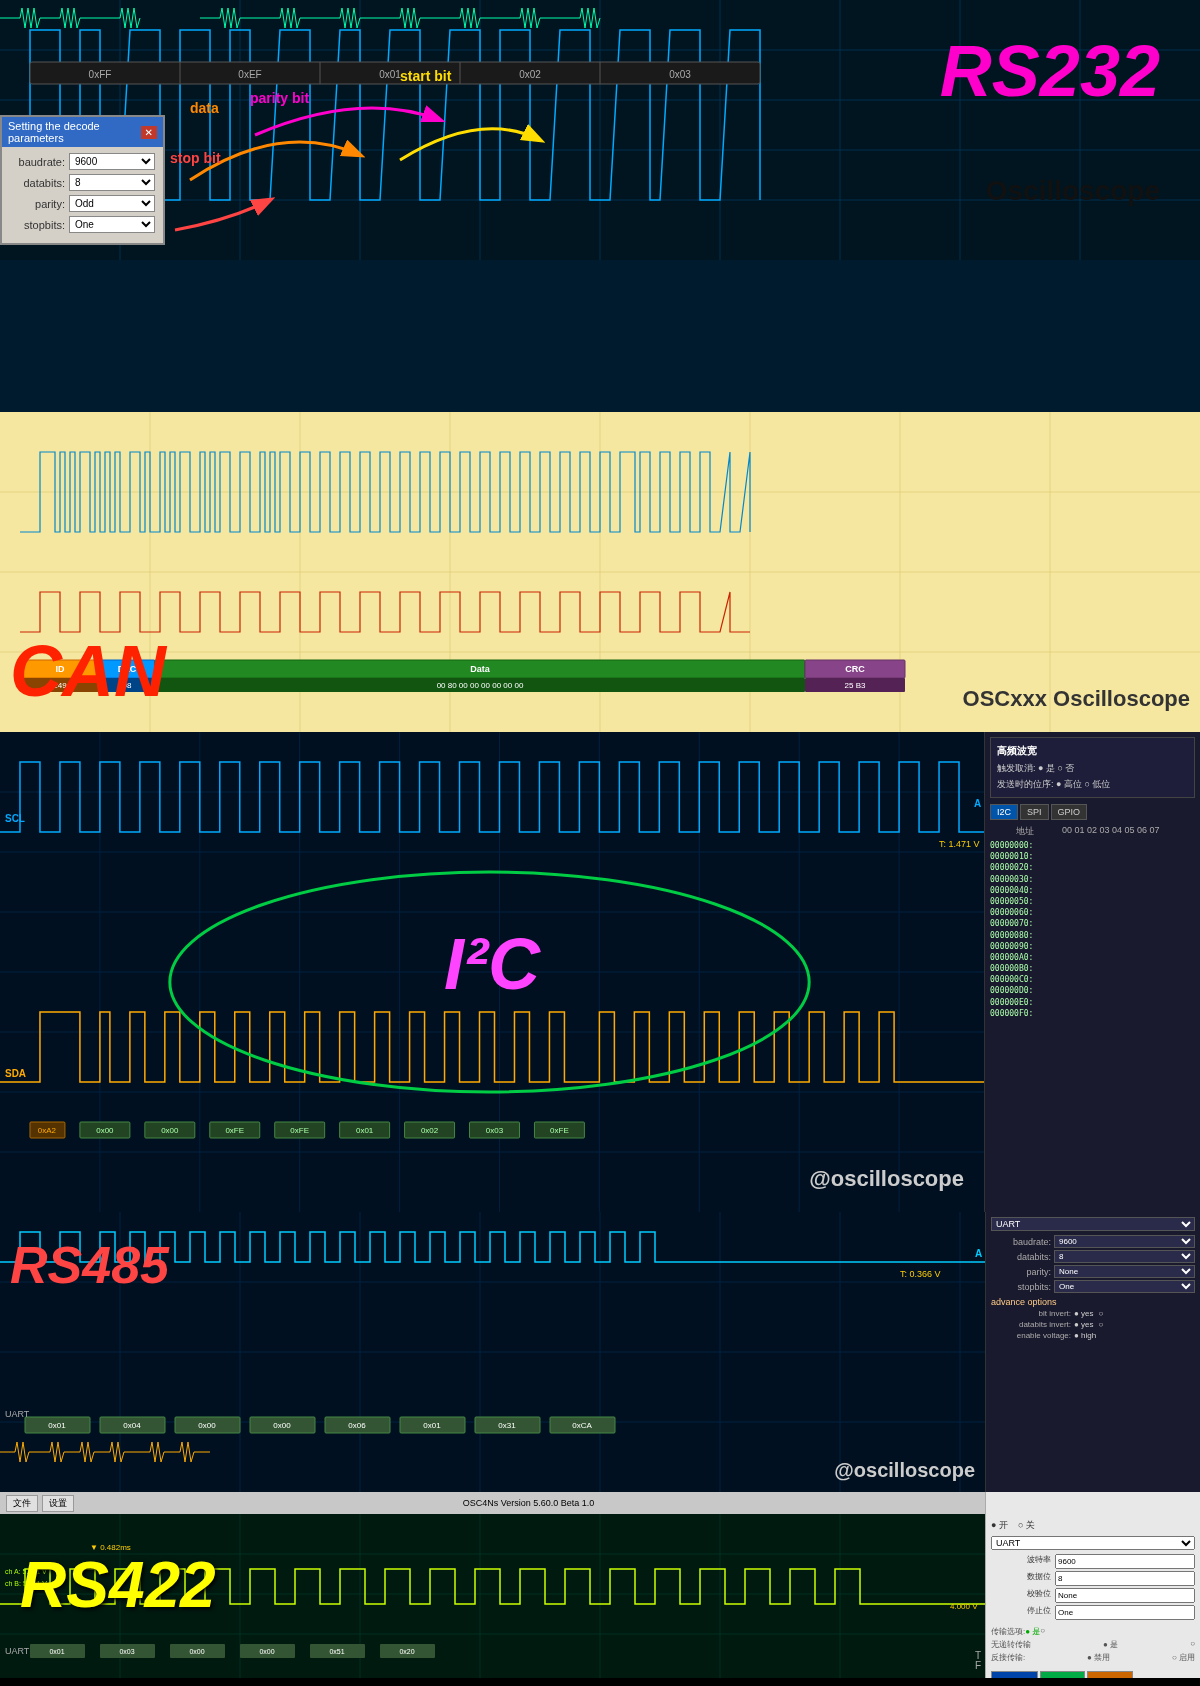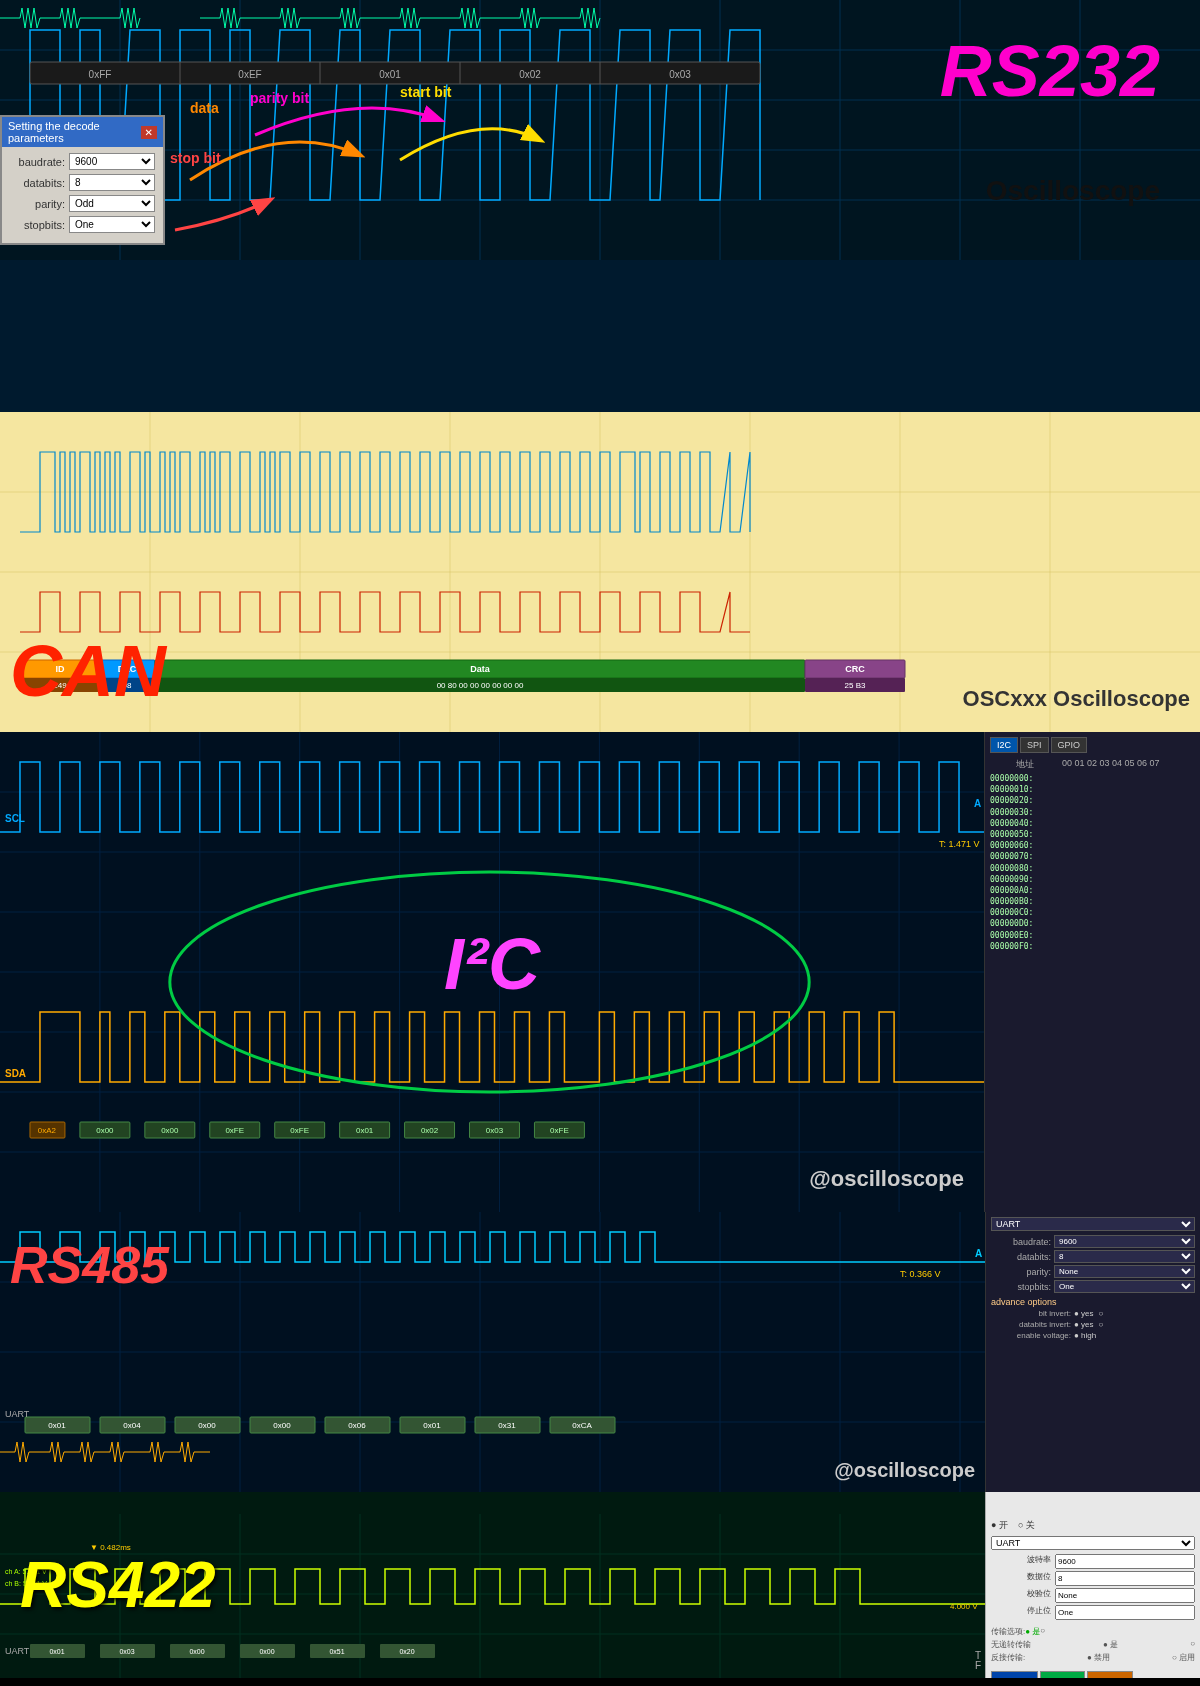--- a/index.html
+++ b/index.html
@@ -102,21 +102,21 @@
     
     .annot-label {
       position: absolute;
       font-size: 14px;
       font-weight: bold;
       z-index: 20;
     }
 
     .annot-data { color: #ff8800; top: 100px; left: 190px; }
     .annot-parity { color: #ff00cc; top: 72px; left: 250px; margin-top: 18px; }
-    .annot-startbit { color: #ffdd00; top: 84px; left: 400px; }
+    .annot-startbit { color: #ffdd00; top: 68px; left: 400px; }
     .annot-stopbit { color: #ff4444; top: 150px; left: 170px; }
 
     
     .can-section {
       position: relative;
       width: 1200px;
       height: 320px;
       background: #f5e6a0;
       overflow: hidden;
     }
@@ -658,20 +658,29 @@
 
       <ellipse cx="490" cy="250" rx="320" ry="110" fill="none" stroke="#00cc44" stroke-width="3"></ellipse>
     </svg>
 
     <div class="i2c-label">I²C</div>
     <div class="oscilloscope-label-i2c">@oscilloscope</div>
   </div>
 
   <div class="i2c-sidebar">
 
+    <div class="hf-widget">
+      <div class="hf-title">高频波宽</div>
+      <div style="font-size:9px;margin-bottom:3px;display:flex;gap:8px;">
+        <span>触发取消: ● 是 ○ 否</span>
+      </div>
+      <div style="font-size:9px;display:flex;gap:4px;">
+        <span>发送时的位序: ● 高位 ○ 低位</span>
+      </div>
+    </div>
 
     <div class="sidebar-tabs">
       <div class="sidebar-tab active">I2C</div>
       <div class="sidebar-tab">SPI</div>
       <div class="sidebar-tab">GPIO</div>
     </div>
 
     <div style="font-size:9px;color:#aaa;margin-bottom:2px;display:flex;gap:2px;">
       <span style="width:70px;text-align:center;">地址</span>
       <span>00 01 02 03 04 05 06 07</span>
@@ -815,20 +824,25 @@
       <span class="sb-label" style="width:80px;font-size:8px;">enable voltage:</span>
       <div class="sb-radio-group">
         <span>● high</span>
       </div>
     </div>
   </div>
 </div>
 
 <div class="rs422-section">
 
+  <div style="position:absolute;top:0;left:0;right:215px;height:22px;background:#c8c8c8;display:flex;align-items:center;gap:4px;padding:0 6px;font-size:10px;z-index:30;">
+    <button class="tb-btn">文件</button>
+    <button class="tb-btn">设置</button>
+    <span style="flex:1;text-align:center;font-size:9px;">OSC4Ns  Version 5.60.0 Beta 1.0</span>
+  </div>
 
   <div class="rs422-main">
     <svg style="position:absolute;top:22px;left:0;width:100%;height:calc(100% - 22px);" viewBox="0 0 985 164" preserveAspectRatio="none">
       <rect width="985" height="164" fill="#001a10"></rect>
 
       <line x1="0" y1="40" x2="985" y2="40" stroke="#003020" stroke-width="1"></line>
       <line x1="0" y1="80" x2="985" y2="80" stroke="#003020" stroke-width="1"></line>
       <line x1="0" y1="120" x2="985" y2="120" stroke="#003020" stroke-width="1"></line>
       <line x1="120" y1="0" x2="120" y2="164" stroke="#003020" stroke-width="1"></line>
       <line x1="240" y1="0" x2="240" y2="164" stroke="#003020" stroke-width="1"></line>

